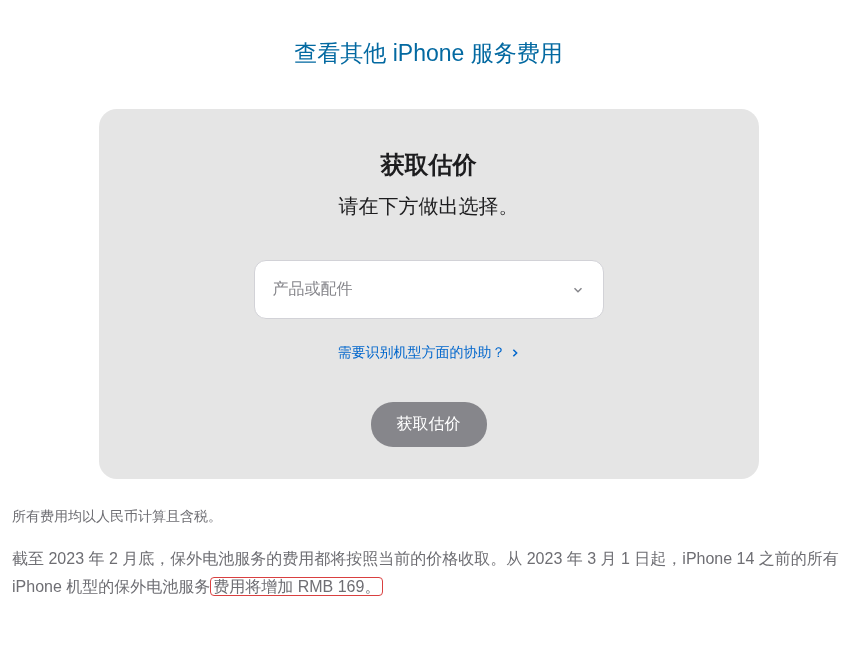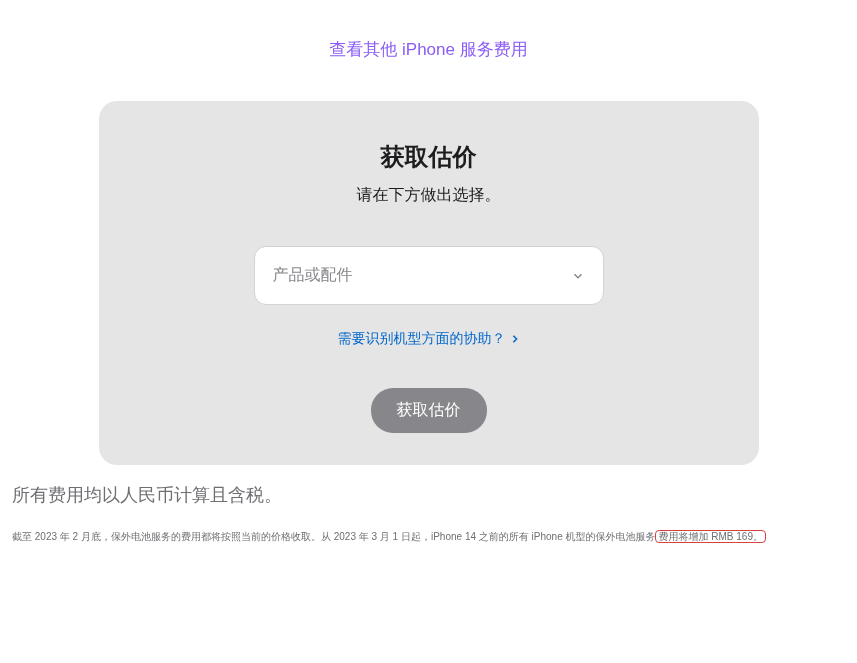--- a/index.html
+++ b/index.html
@@ -16,40 +16,40 @@
     }
     .container {
       width: 100%;
       padding: 0 8px;
     }
     .top-link {
       text-align: center;
       padding: 38px 0 20px 0;
     }
     .top-link a {
-      color: #8b5cf6;
+      color: #0369a1;
       text-decoration: none;
-      font-size: 17px;
+      font-size: 23px;
     }
     .card {
       background: #e5e5e5;
       border-radius: 18px;
       margin: 20px auto 0 auto;
       max-width: 660px;
       padding: 40px 40px 32px 40px;
       text-align: center;
     }
     .card-title {
       font-size: 24px;
       font-weight: 600;
       color: #1d1d1f;
       margin-bottom: 12px;
     }
     .card-subtitle {
-      font-size: 16px;
+      font-size: 20px;
       color: #1d1d1f;
       margin-bottom: 40px;
     }
     .select-wrapper {
       position: relative;
       max-width: 350px;
       margin: 4px auto 24px auto;
     }
     .select-box {
       width: 100%;
@@ -99,29 +99,29 @@
       background: #86868b;
       color: #fff;
       border: none;
       border-radius: 22px;
       padding: 12px 26px;
       font-size: 16px;
       font-weight: 500;
       cursor: pointer;
     }
     .note {
-      font-size: 18px;
+      font-size: 14px;
       color: #6e6e73;
-      margin: 16px 0 0 0;
+      margin: 26px 0 0 0;
       line-height: 1.6;
       text-align: left;
       padding: 0 4px;
     }
     .note2 {
-      font-size: 10px;
+      font-size: 16px;
       color: #6e6e73;
       margin: 18px 0 0 0;
       line-height: 1.7;
       text-align: left;
       padding: 0 4px;
     }
     .highlight-box {
       border: 1px solid #d94040;
       border-radius: 4px;
       padding: 0 2px;

